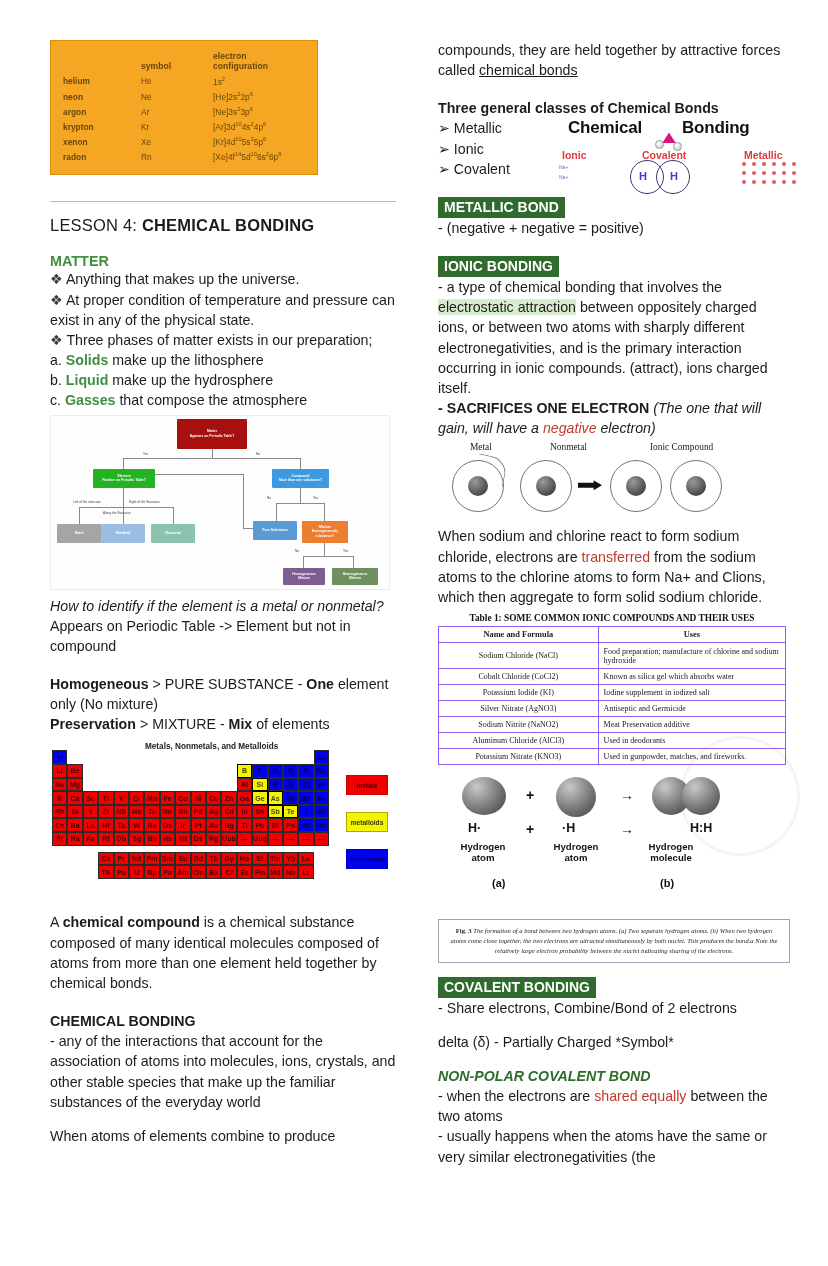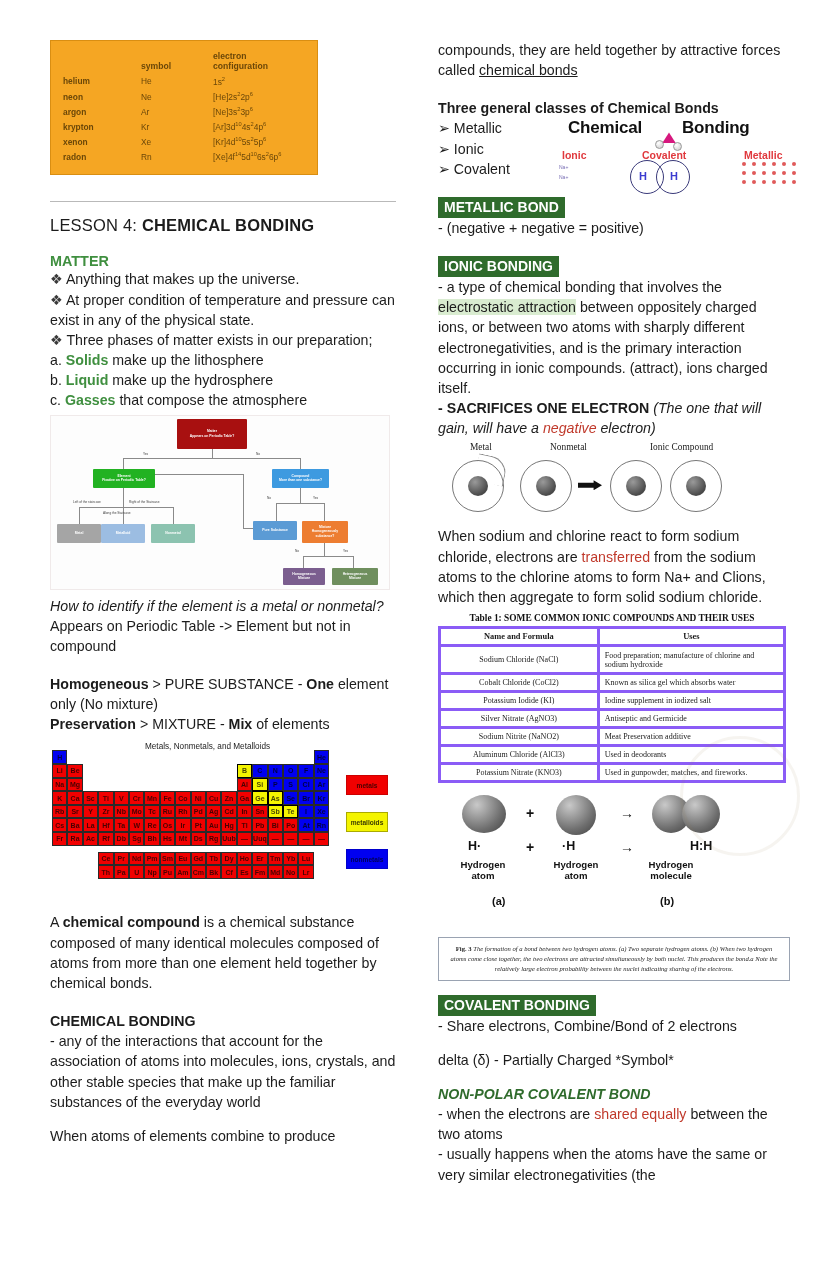--- a/index.html
+++ b/index.html
@@ -78,21 +78,21 @@
   .ptmain { position:absolute; left:0; top:0; }
   .ptcell {
     position: absolute; width: 19.4px; height: 16.2px;
     font-size: 7px; font-weight: bold; display: flex;
     align-items: center; justify-content: center;
     border: 0.5px solid #2a2a2a;
   }
   .m  { background: #f10000; color: #4a0000; }
   .nm { background: #0000f1; color: #000044; }
   .ml { background: #f4f400; color: #4a4a00; border: 1px solid #000; }
-  .pttitle { position:absolute; font-size: 8.2px; font-weight: normal; color:#222; }
+  .pttitle { position:absolute; font-size: 8.2px; font-weight: bold; color:#222; }
   .ptlegend { position:absolute; width: 42px; height: 20px; display:flex;
     align-items:center; justify-content:center; font-size:6.6px; font-weight:bold; }
 
   
   .greenband {
     display: inline-block; background: #2f6b2c; color: #fff;
     font-weight: bold; font-size: 14px; padding: 2px 6px 3px 6px;
   }
   .cbimg {
     width: 250px; height: 60px; position: relative; margin-left: 22px;
@@ -103,21 +103,21 @@
 
   .sodium { width: 300px; height: 78px; position: relative; margin: 4px 0 6px 4px; }
   .atom { position:absolute; border:1px solid #777; border-radius:50%; }
   .nuc { position:absolute; border-radius:50%;
      background: radial-gradient(circle at 35% 30%, #9a9a9a, #4a4a4a 70%); }
   .elbl { position:absolute; font-size:9.4px; color:#222; font-family:"Liberation Serif", serif; }
 
   
   .ionict { width: 348px; border-collapse: collapse; font-family: "Liberation Serif", serif; }
   .ionict caption { font-size: 9.4px; font-weight: bold; padding-bottom: 3px; color:#111; }
-  .ionict th, .ionict td { border: 3px solid #8b5cf6; font-size: 8px; padding: 3px 5px; color:#1a1a1a; }
+  .ionict th, .ionict td { border: 1px solid #8b5cf6; font-size: 8px; padding: 3px 5px; color:#1a1a1a; }
   .ionict th { text-align:center; font-weight:bold; font-size:8.4px; }
   .ionict td.n { text-align:center; }
   .ionict tbody tr:first-child td { padding-top:4px; }
 
   
   .hfig { width:348px; position:relative; height:140px; margin-top:8px; }
   .hball { position:absolute; border-radius:50%;
      background: radial-gradient(circle at 34% 26%, #c9c9c9, #6e6e6e 62%, #3f3f3f 100%); }
   .hsym { position:absolute; font-size:12.5px; font-weight:bold; color:#111; }
   .hcap { position:absolute; font-size:9.6px; font-weight:bold; color:#111; text-align:center; width:70px; line-height:1.15; }

